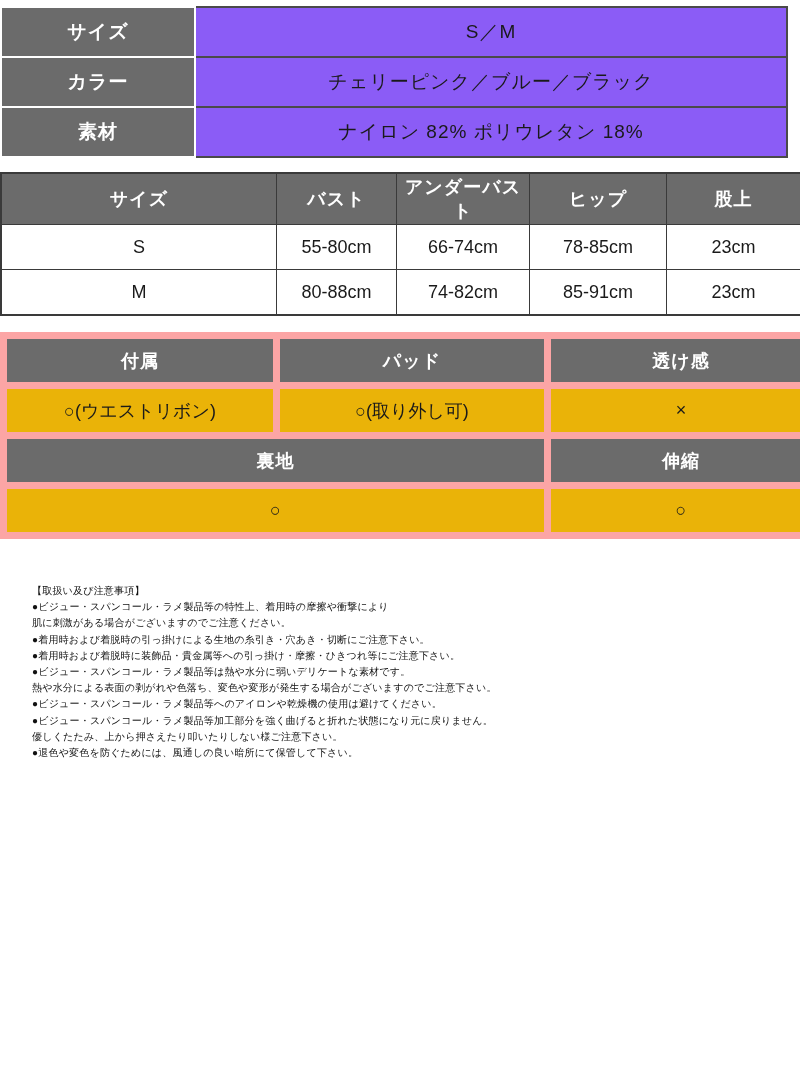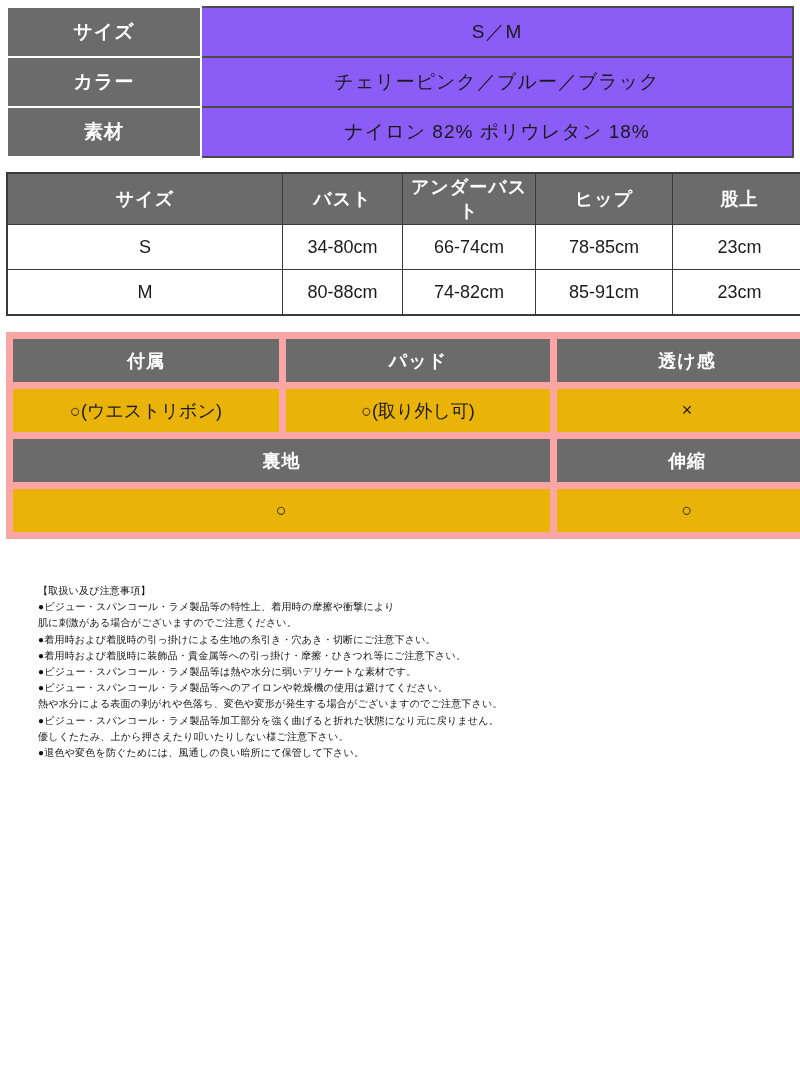--- a/index.html
+++ b/index.html
@@ -12,21 +12,21 @@
     height: 1067px;
     font-family: "Liberation Sans", sans-serif;
     color: #111111;
     -webkit-font-smoothing: antialiased;
   }
   .page {
     position: relative;
     width: 800px;
     height: 1067px;
     box-sizing: border-box;
-    padding: 6px 6px 0 6px;
+    padding: 6px 6px 0 0;
   }
 
   table {
     border-collapse: collapse;
     width: 788px;
     table-layout: fixed;
   }
 
   
   .tbl-spec {
@@ -151,21 +151,21 @@
         <th class="col-size">サイズ</th>
         <th class="col-bust">バスト</th>
         <th class="col-under">アンダーバスト</th>
         <th class="col-hip">ヒップ</th>
         <th class="col-rise">股上</th>
       </tr>
     </thead>
     <tbody>
       <tr>
         <td>S</td>
-        <td>34-80cm</td>
+        <td>55-80cm</td>
         <td>66-74cm</td>
         <td>78-85cm</td>
         <td>23cm</td>
       </tr>
       <tr>
         <td>M</td>
         <td>80-88cm</td>
         <td>74-82cm</td>
         <td>85-91cm</td>
         <td>23cm</td>
@@ -196,20 +196,20 @@
     </tbody>
   </table>
 
   <div class="notes">
     <div class="line">【取扱い及び注意事項】</div>
     <div class="line">●ビジュー・スパンコール・ラメ製品等の特性上、着用時の摩擦や衝撃により</div>
     <div class="line">肌に刺激がある場合がございますのでご注意ください。</div>
     <div class="line">●着用時および着脱時の引っ掛けによる生地の糸引き・穴あき・切断にご注意下さい。</div>
     <div class="line">●着用時および着脱時に装飾品・貴金属等への引っ掛け・摩擦・ひきつれ等にご注意下さい。</div>
     <div class="line">●ビジュー・スパンコール・ラメ製品等は熱や水分に弱いデリケートな素材です。</div>
+    <div class="line">熱や水分による表面の剥がれや色落ち、変色や変形が発生する場合がございますのでご注意下さい。</div>
     <div class="line">●ビジュー・スパンコール・ラメ製品等へのアイロンや乾燥機の使用は避けてください。</div>
-    <div class="line">熱や水分による表面の剥がれや色落ち、変色や変形が発生する場合がございますのでご注意下さい。</div>
     <div class="line">●ビジュー・スパンコール・ラメ製品等加工部分を強く曲げると折れた状態になり元に戻りません。</div>
     <div class="line">優しくたたみ、上から押さえたり叩いたりしない様ご注意下さい。</div>
     <div class="line">●退色や変色を防ぐためには、風通しの良い暗所にて保管して下さい。</div>
   </div>
 
 </div>
 
 </body></html>

